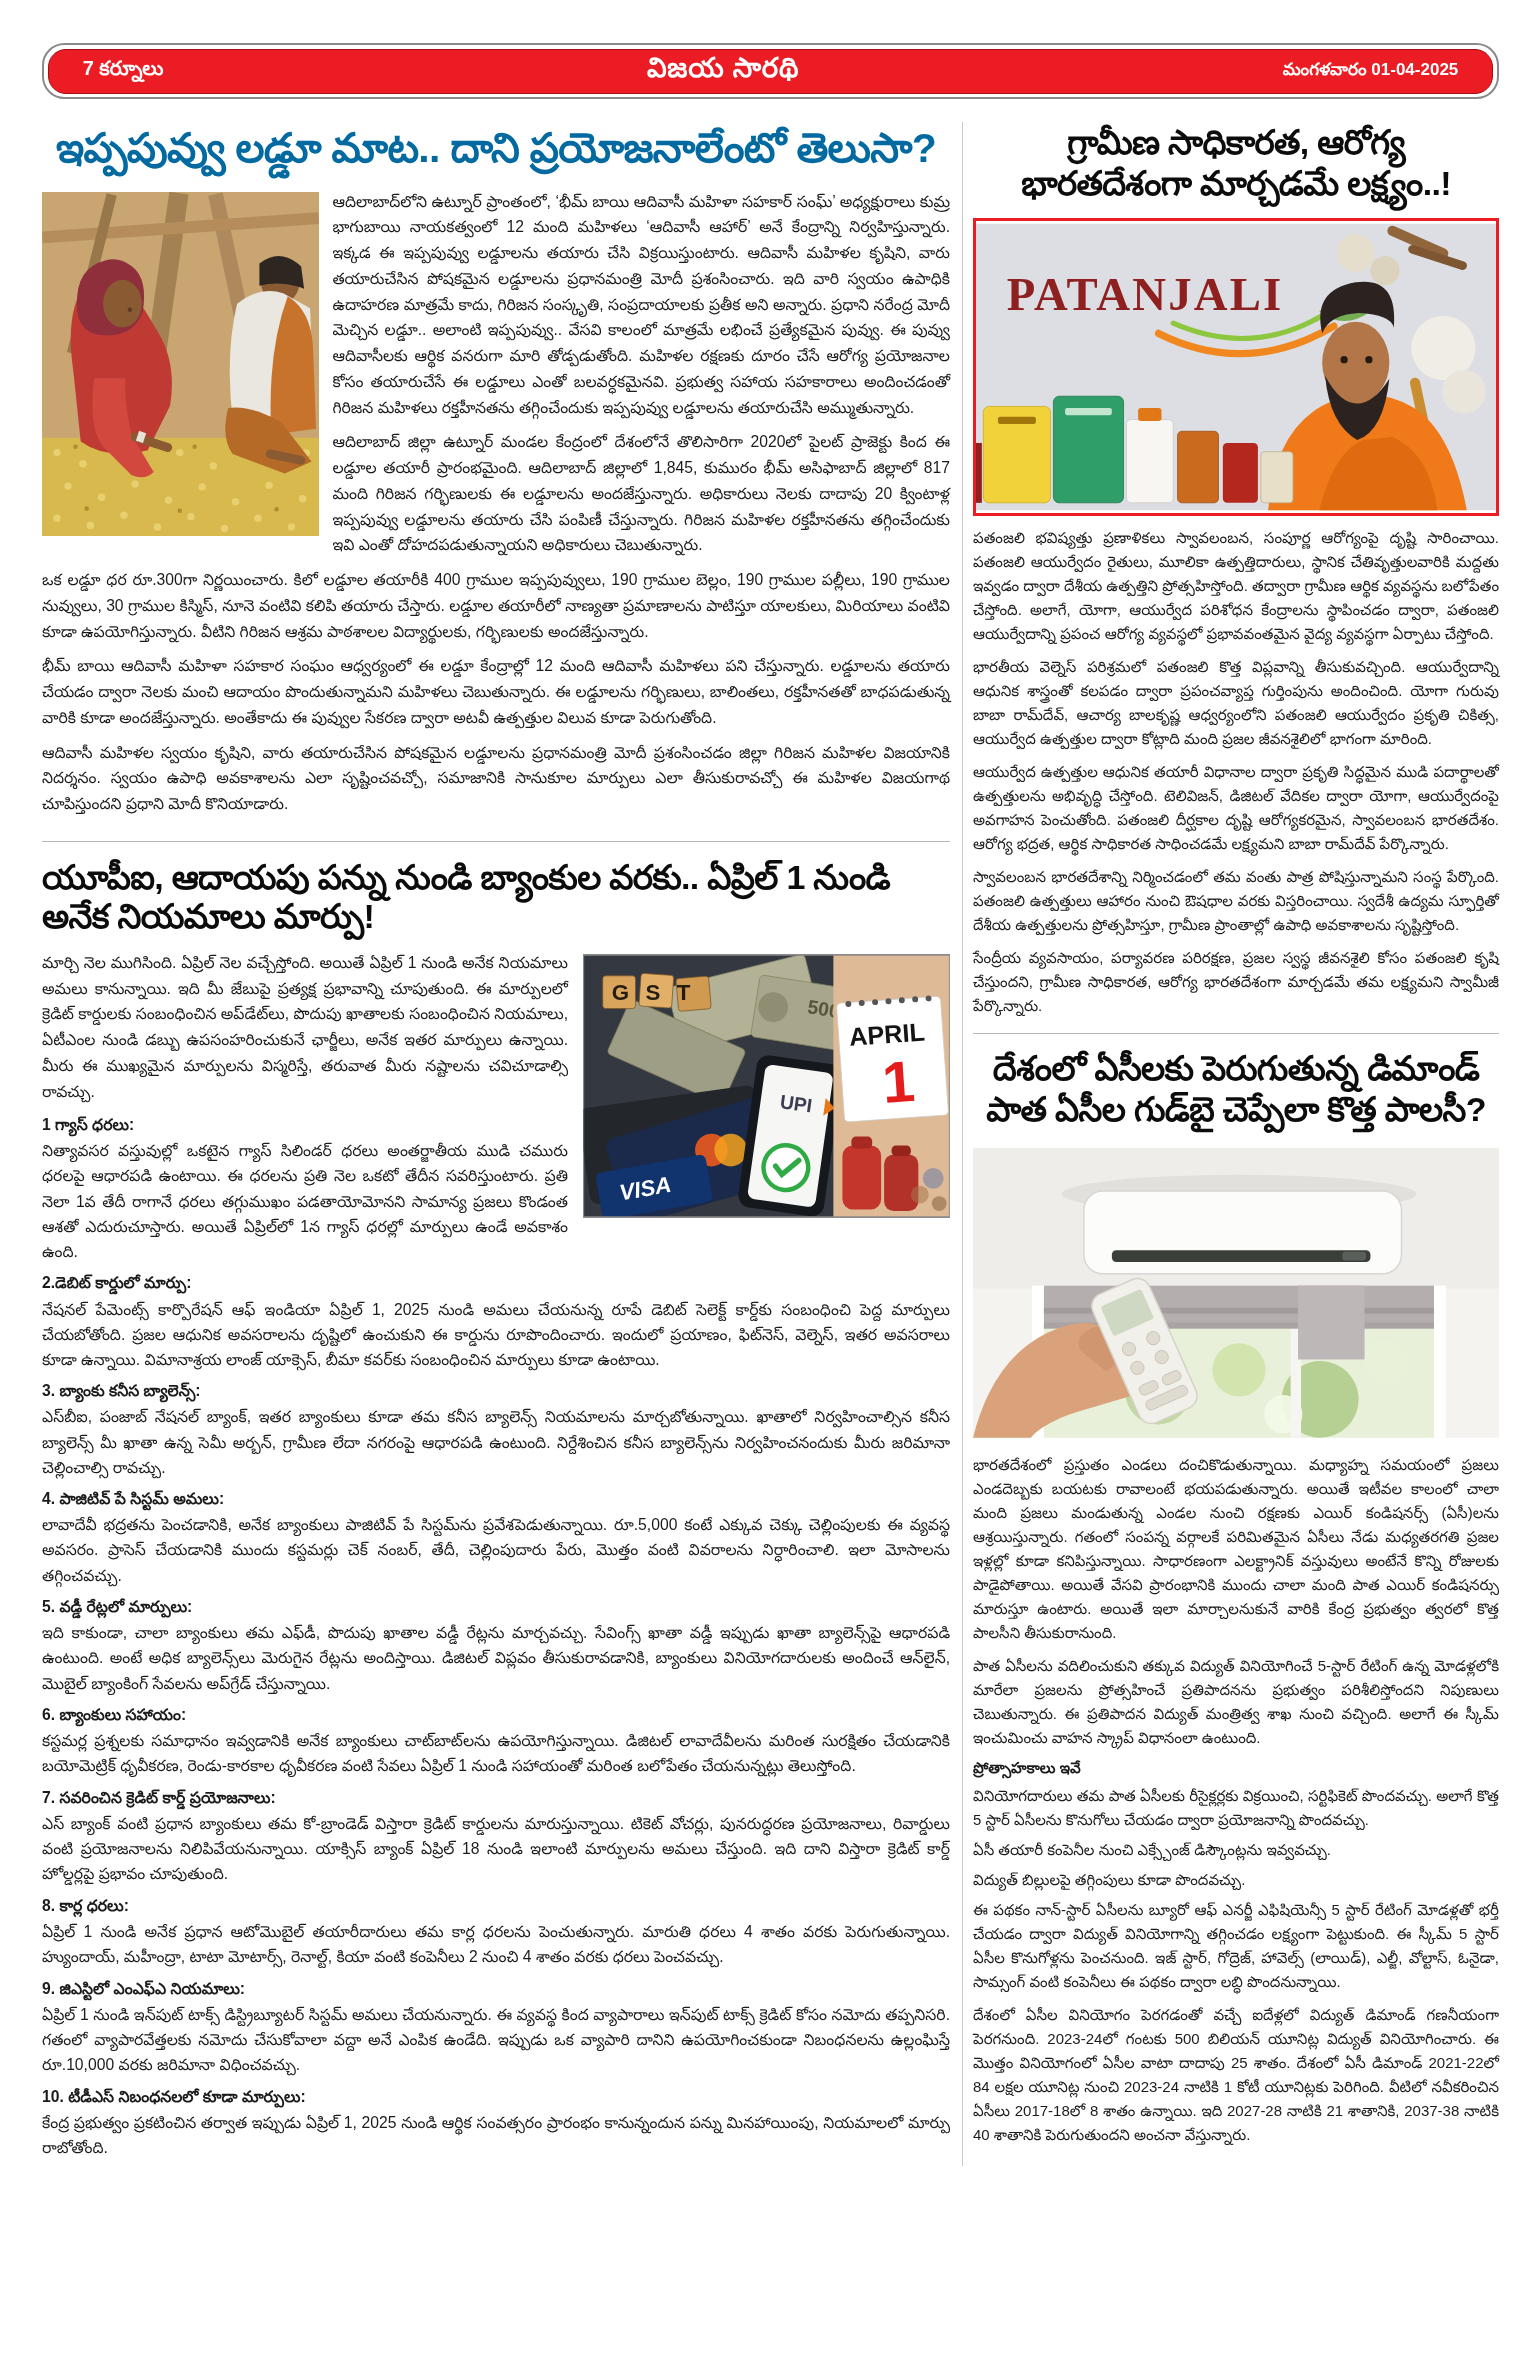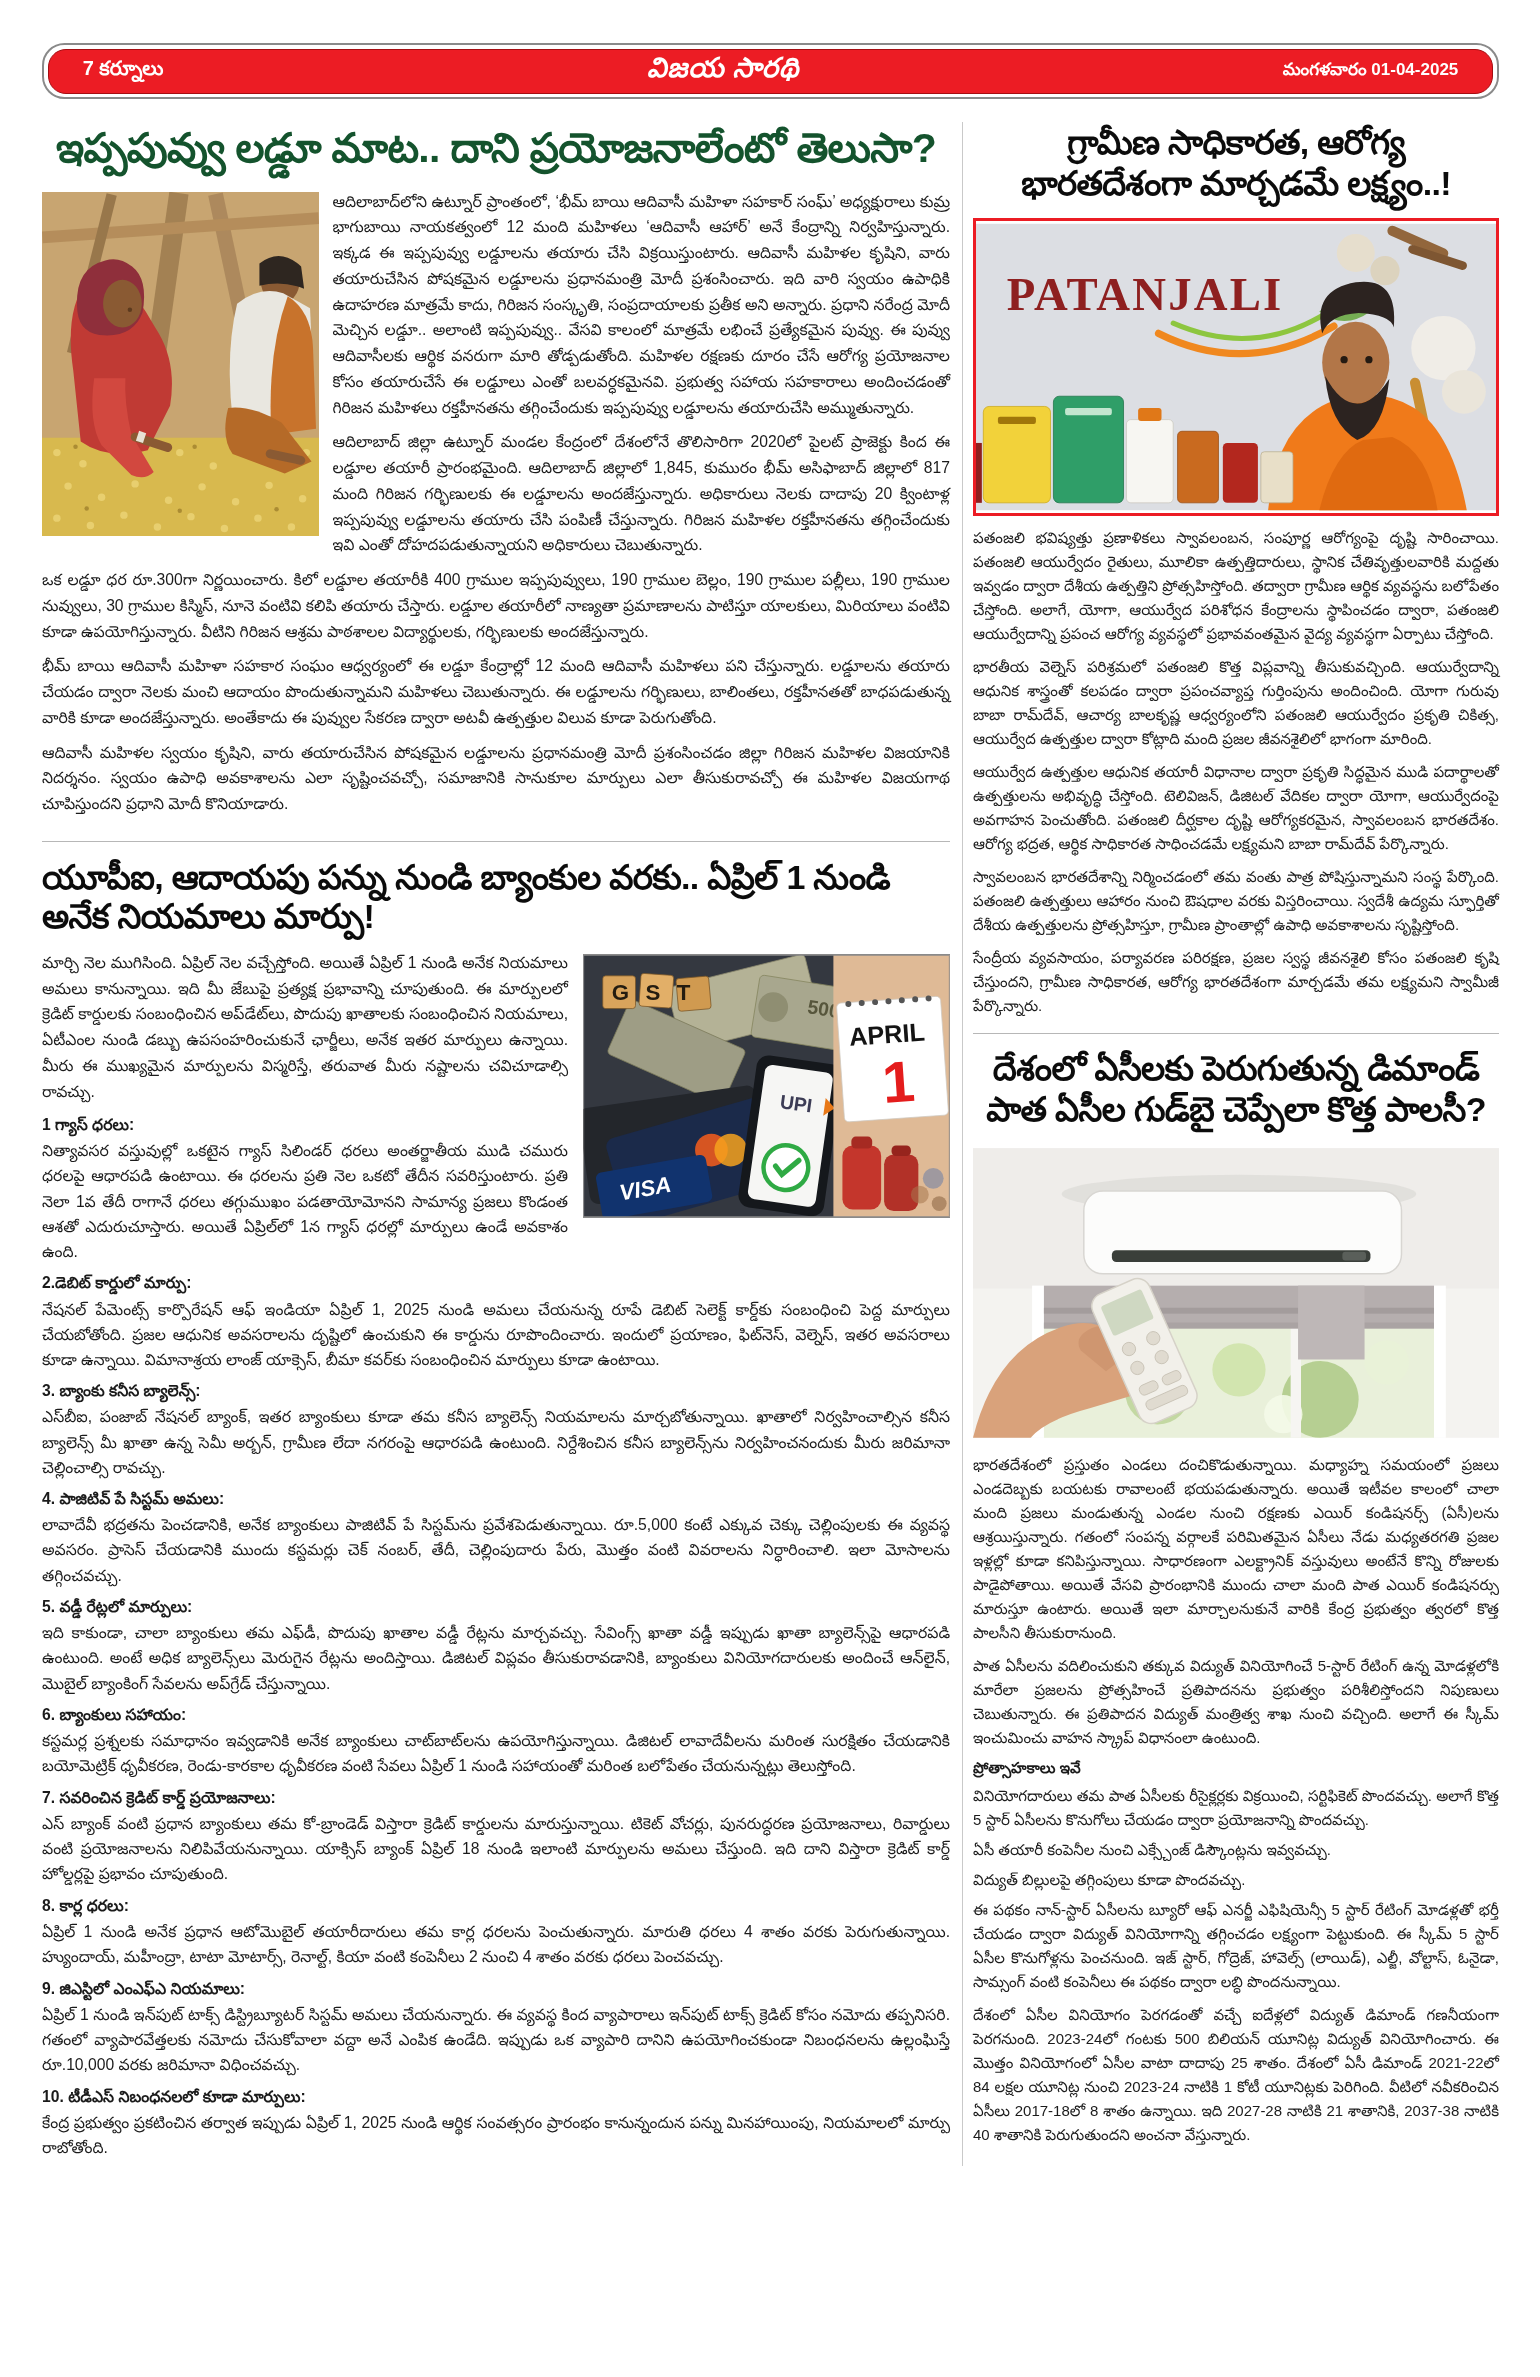--- a/index.html
+++ b/index.html
@@ -5,32 +5,32 @@
   html,body{margin:0;padding:0;background:#ffffff;}
   .page{position:relative;width:1541px;height:2377px;overflow:hidden;background:#fff;
         font-family:"Liberation Sans","DejaVu Sans",sans-serif;color:#1b1b1b;}
   .page-inner{padding:43px 42px 0 42px;}
 
   
   .mast-outer{border:2.2px solid #8a8a8a;border-radius:22.4px;padding:3.7px;background:#fff;text-align:center;}
   .mast-inner{background:#ec1c24;border:0.7px solid #a50d12;border-radius:18px;height:43px;
               display:flex;align-items:center;justify-content:space-between;padding:0 34px;}
   .mast-left{color:#fff;font-size:20px;font-weight:700;}
-  .mast-center{color:#fff;font-size:27.6px;font-weight:800;letter-spacing:0.7px;font-style:italic;}
+  .mast-center{color:#fff;font-size:27.6px;font-weight:800;letter-spacing:0.7px;}
   .mast-right{color:#fff;font-size:17px;font-weight:800;}
 
   
   .content{display:flex;margin-top:22.4px;}
   .col-left{width:908px;flex:none;padding-right:12px;}
   .col-right{flex:1;border-left:0.7px solid #c9c9c9;padding-left:10px;}
 
   
   .body-p{margin:0 0 9px 0;font-size:15.7px;line-height:1.64;text-align:justify;}
   .col-right .body-p{font-size:15px;line-height:1.6;}
-  .headline-xl{font-size:41px;font-weight:800;color:#14532d;text-align:center;
+  .headline-xl{font-size:41px;font-weight:800;color:#0369a1;text-align:center;
                line-height:1.12;letter-spacing:-0.7px;margin:4.5px 0 16.4px 0;}
   .headline-l{font-size:34px;font-weight:800;color:#0c0c0c;text-align:center;
               line-height:1.22;letter-spacing:-0.7px;margin:0 0 13.4px 0;}
   .headline-m{font-size:34px;font-weight:800;color:#0c0c0c;text-align:left;
               line-height:1.15;letter-spacing:-0.7px;margin:16.4px 0 13.4px 0;}
   .col-rule{border:none;border-top:0.7px solid #b7b7b7;margin:15px 0 13.4px 0;}
 
   
   .a1-photo{float:left;width:277px;height:344px;margin:3px 13.4px 4.5px 0;display:block;}
   .a2-img{width:100%;height:298px;display:block;border:3px solid #ec1c24;box-sizing:border-box;margin:1.5px 0 10.4px 0;}

